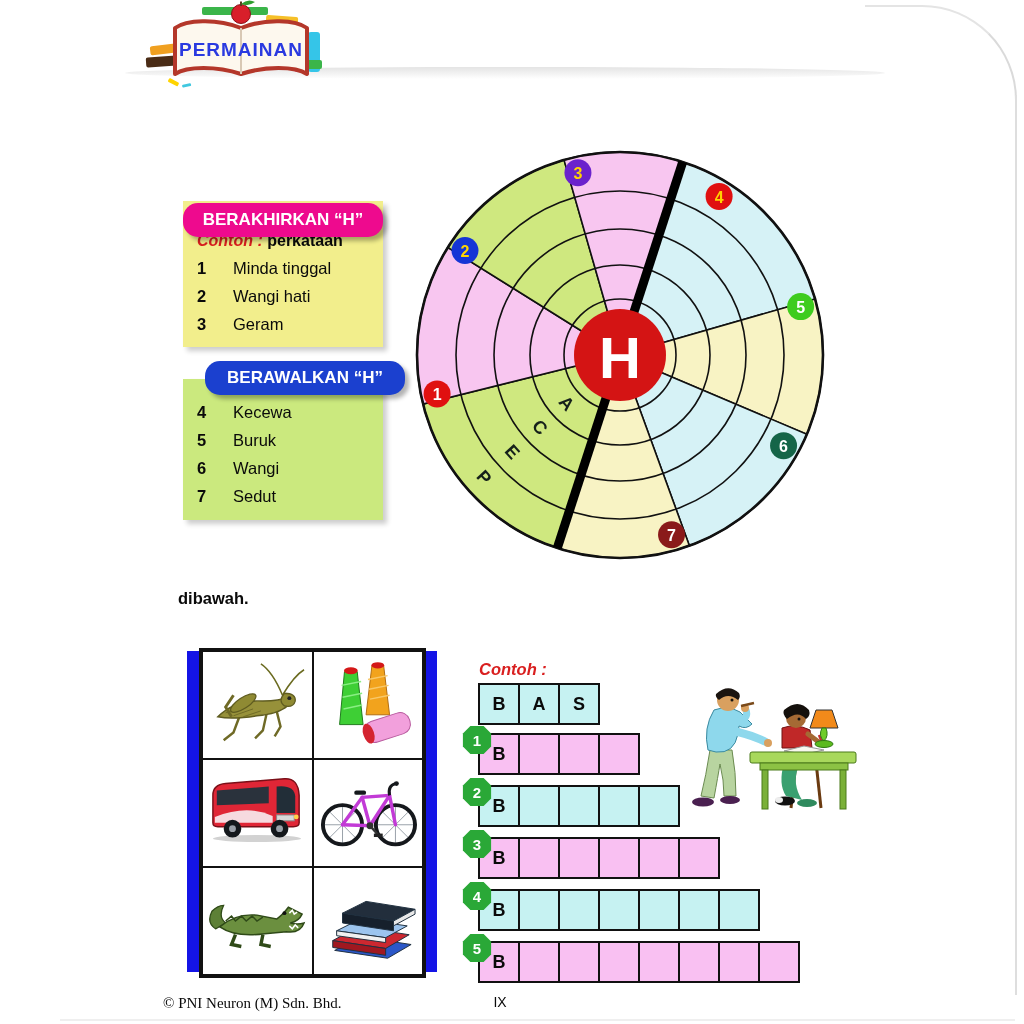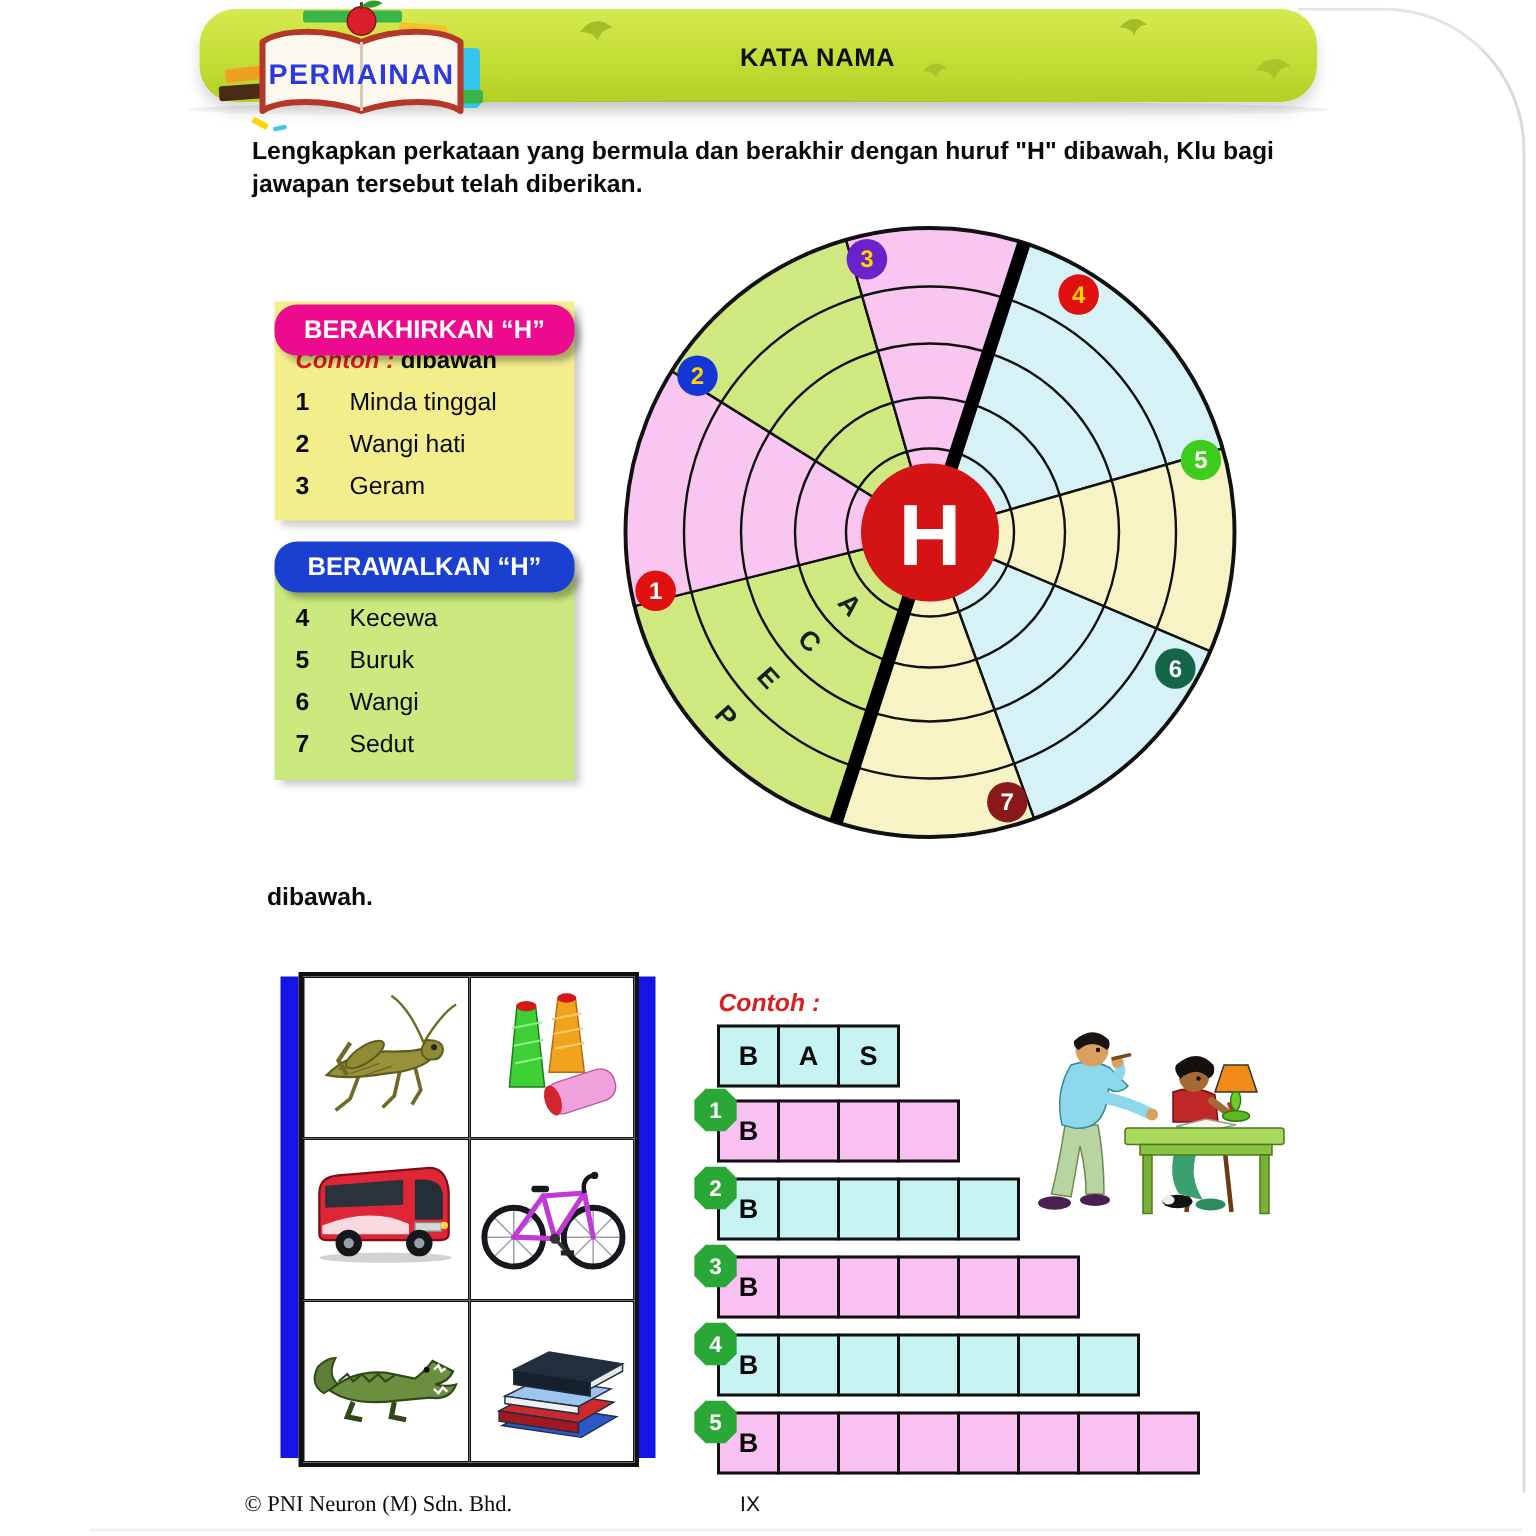--- a/index.html
+++ b/index.html
@@ -82,35 +82,20 @@
 </style>
 </head>
 <body>
 
 <div id="page">
 
   <div class="corner-tr"></div>
   <div class="edge-right"></div>
   <div class="edge-bottom"></div>
 
-  <div class="banner">
-    <svg class="bird" style="left:250px;top:5px" width="28" height="18" viewBox="0 0 20 14">
-        <path d="M2,8 C7,1 14,1 19,6 C15,6 12,9 11,13 C10,9 6,8 2,8 Z" fill="#9cb822"></path>
-      </svg>
-    <svg class="bird" style="left:480px;top:34px" width="20" height="13" viewBox="0 0 20 14">
-        <path d="M2,8 C7,1 14,1 19,6 C15,6 12,9 11,13 C10,9 6,8 2,8 Z" fill="#a6c22a"></path>
-      </svg>
-    <svg class="bird" style="left:610px;top:4px" width="24" height="15" viewBox="0 0 20 14">
-        <path d="M2,8 C7,1 14,1 19,6 C15,6 12,9 11,13 C10,9 6,8 2,8 Z" fill="#9cb822"></path>
-      </svg>
-    <svg class="bird" style="left:700px;top:30px" width="30" height="19" viewBox="0 0 20 14">
-        <path d="M2,8 C7,1 14,1 19,6 C15,6 12,9 11,13 C10,9 6,8 2,8 Z" fill="#a6c22a"></path>
-      </svg>
-    <div class="banner-title">KATA NAMA</div>
-  </div>
   <div class="banner-shadow"></div>
 
   <svg class="logo" viewBox="0 0 200 92">
 
     <rect x="4" y="56" width="46" height="10" rx="2" fill="#4a2c16" transform="rotate(-4 27 61)"></rect>
     <rect x="8" y="44" width="42" height="9" rx="2" fill="#f0a020" transform="rotate(-7 29 48)"></rect>
     <rect x="60" y="7" width="66" height="8" rx="2" fill="#3bb54a"></rect>
     <rect x="124" y="16" width="32" height="8" rx="2" fill="#f6c028" transform="rotate(4 140 20)"></rect>
     <rect x="152" y="26" width="13" height="46" rx="3" fill="#f953c0"></rect>
     <rect x="166" y="32" width="12" height="40" rx="3" fill="#35c5e8"></rect>
@@ -120,48 +105,44 @@
     <path d="M99,6 L99,1.5" stroke="#5a3a1a" stroke-width="2"></path>
     <path d="M99,4 Q106,-2 113,2 Q106,7 99,4 Z" fill="#2f9e2f"></path>
 
     <path d="M99,28 C74,18 44,20 33,28 L33,74 C45,66 75,66 99,74 C123,66 153,66 165,74 L165,28 C154,20 124,18 99,28 Z" fill="#fdf8ee" stroke="#b4372a" stroke-width="4" stroke-linejoin="round"></path>
     <path d="M99,28 L99,74" stroke="#d8c8b4" stroke-width="2"></path>
     <text x="99" y="56" text-anchor="middle" font-size="19" font-weight="bold" fill="#2a3ae0" letter-spacing="1">PERMAINAN</text>
     <rect x="26" y="80" width="11" height="4" rx="1" fill="#ffd400" transform="rotate(28 31 82)"></rect>
     <rect x="40" y="84" width="9" height="3" rx="1" fill="#40c8e0" transform="rotate(-12 44 85)"></rect>
   </svg>
 
-  <div class="intro" id="intro1">
-    <span>Lengkapkan perkataan yang bermula dan berakhir dengan huruf "H" dibawah, Klu bagi</span>
-    <span>jawapan tersebut telah diberikan.</span>
-  </div>
 
   <div class="panel-header" id="ending-header" style="background: rgb(238, 10, 142); margin-top: 20px;">BERAKHIRKAN “H”</div>
   <div class="panel-body" id="ending-body" style="background: rgb(242, 238, 140);">
     <div class="contoh-line">
       <span class="contoh-label">Contoh :</span>
-      <span class="contoh-value">dibawah</span>
+      <span class="contoh-value">perkataan</span>
     </div>
     <div id="ending-items">
         <div class="list-item">
           <span class="n">1</span>
           <span class="t">Minda tinggal</span>
         </div>
         <div class="list-item">
           <span class="n">2</span>
           <span class="t">Wangi hati</span>
         </div>
         <div class="list-item">
           <span class="n">3</span>
           <span class="t">Geram</span>
         </div>
       </div>
   </div>
 
-  <div class="panel-header" id="starting-header" style="background: rgb(27, 64, 207);">BERAWALKAN “H”</div>
+  <div class="panel-header" id="starting-header" style="background: rgb(27, 64, 207); margin-left: 22px;">BERAWALKAN “H”</div>
   <div class="panel-body" id="starting-body" style="background: rgb(203, 233, 126);">
     <div id="starting-items">
         <div class="list-item">
           <span class="n">4</span>
           <span class="t">Kecewa</span>
         </div>
         <div class="list-item">
           <span class="n">5</span>
           <span class="t">Buruk</span>
         </div>

